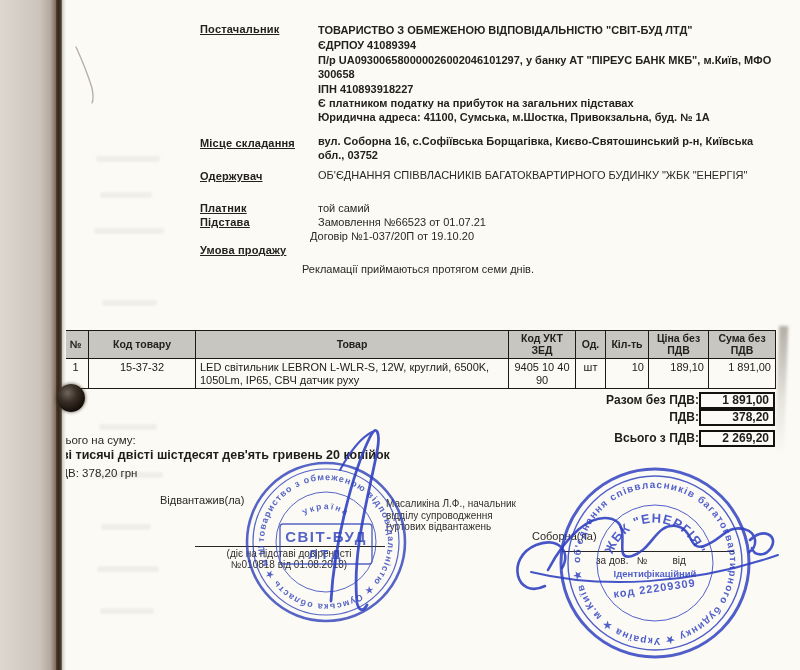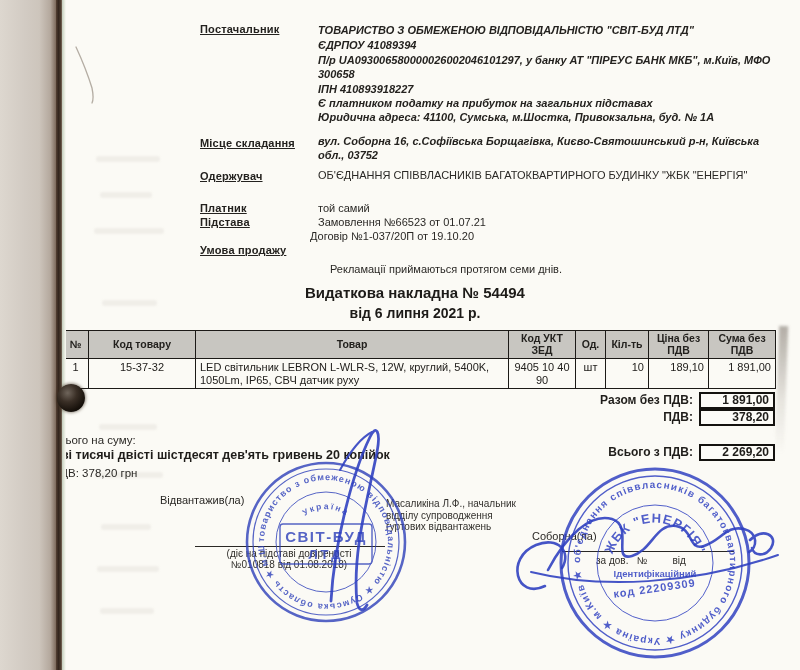--- a/index.html
+++ b/index.html
@@ -18,41 +18,41 @@
     box-shadow:0 0 3px 1px rgba(60,45,30,.5);}
   .edge-smudge{position:absolute;left:777px;top:326px;width:9px;height:128px;z-index:2;
     background:linear-gradient(180deg,rgba(90,80,70,.45),rgba(120,110,100,.15) 60%,rgba(120,110,100,0));
     filter:blur(1.5px);transform:rotate(2deg);}
   .bleed{position:absolute;background:#a49c92;opacity:.12;filter:blur(1.3px);z-index:1;border-radius:2px;}
 
   
   .lbl{position:absolute;font-size:11px;font-weight:bold;color:#23211e;
     text-decoration:underline;letter-spacing:.2px;white-space:nowrap;}
   .val{position:absolute;font-size:11px;line-height:13.5px;color:#2a2825;}
-  .vali{font-style:italic;font-weight:bold;color:#24221f;}
+  .vali{font-weight:bold;color:#24221f;}
   .doc-title{position:absolute;left:180px;top:284px;width:470px;text-align:center;
     font-size:15px;font-weight:bold;color:#1d1b18;}
   .doc-subtitle{position:absolute;left:180px;top:305px;width:470px;text-align:center;
     font-size:14px;font-weight:bold;color:#1d1b18;}
 
   
   .goods{position:absolute;left:62px;top:330px;width:713px;border-collapse:collapse;
     table-layout:fixed;z-index:2;}
   .goods th,.goods td{border:1.5px solid #1c1a17;color:#23211e;overflow:hidden;}
   .goods th{background:#c8c6c1;font-size:10.5px;font-weight:bold;padding:2px 1px;line-height:11.5px;}
   .goods td{background:transparent;font-size:11px;padding:2px 4px;line-height:12.5px;vertical-align:top;}
   .c{text-align:center;} .r{text-align:right;}
   .ukt{font-size:9.5px;}
 
   
   .totals{position:absolute;left:430px;top:392px;width:345px;z-index:2;}
   .tot-row{display:flex;align-items:stretch;margin-bottom:0px;}
-  .tot-row.gap{margin-top:18px;}
+  .tot-row.gap{margin-top:4px;}
   .tot-label{flex:1;text-align:right;font-size:12px;font-weight:bold;color:#1f1d1a;
-    line-height:16px;padding-right:6px;}
+    line-height:16px;padding-right:0;}
   .tot-box{width:64px;border:2px solid #14120f;font-size:12px;font-weight:bold;color:#1f1d1a;
     text-align:right;padding:0 4px;line-height:13px;background:#fcfbf7;}
 
   
   .sum-label{position:absolute;left:52px;top:434px;font-size:11.5px;color:#2a2825;z-index:2;}
   .sum-words{position:absolute;left:52px;top:448px;font-size:12.5px;font-weight:bold;color:#1f1d1a;z-index:2;}
   .sum-vat{position:absolute;left:52px;top:467px;font-size:11.5px;color:#2a2825;z-index:2;}
 
   
   .sig-label{position:absolute;font-size:11px;color:#2a2825;z-index:2;}
@@ -81,24 +81,22 @@
   <div class="val vali" style="left:318px;top:54px;width:462px">П/р UA093006580000026002046101297, у банку АТ "ПІРЕУС БАНК МКБ", м.Київ, МФО 300658</div>
   <div class="val vali" style="left:318px;top:83px;width:470px">ІПН 410893918227</div>
   <div class="val vali" style="left:318px;top:97px;width:470px">Є платником податку на прибуток на загальних підставах</div>
   <div class="val vali" style="left:318px;top:111px;width:470px">Юридична адреса: 41100, Сумська, м.Шостка, Привокзальна, буд. № 1А</div>
 
   <div class="val vali" style="left:318px;top:135px;width:462px">вул. Соборна 16, с.Софіївська Борщагівка, Києво-Святошинський р-н, Київська обл., 03752</div>
   <div class="val" style="left:318px;top:169px;width:470px">ОБ'ЄДНАННЯ СПІВВЛАСНИКІВ БАГАТОКВАРТИРНОГО БУДИНКУ "ЖБК "ЕНЕРГІЯ"</div>
   <div class="val" style="left:318px;top:202px;width:470px">той самий</div>
   <div class="val" style="left:318px;top:216px;width:470px">Замовлення №66523 от 01.07.21</div>
   <div class="val" style="left:310px;top:230px;width:470px">Договір №1-037/20П от 19.10.20</div>
-  <div class="val" style="left:330px;top:263px;width:470px">Рекламації приймаються протягом семи днів.</div>
-
-  <div class="doc-title">Видаткова накладна № 54494</div>
-  <div class="doc-subtitle">від 6 липня 2021 р.</div>
+  <div class="val" style="left:302px;top:263px;width:470px">Рекламації приймаються протягом семи днів.</div>
+
 
   <table class="goods">
     <colgroup>
       <col style="width:26px">
         <col style="width:107px">
         <col style="width:313px">
         <col style="width:67px">
       <col style="width:30px">
         <col style="width:43px">
         <col style="width:60px">
@@ -111,21 +109,21 @@
       <th>Товар</th>
       <th>Код УКТ ЗЕД</th>
       <th>Од.</th>
       <th>Кіл-ть</th>
       <th>Ціна без ПДВ</th>
       <th>Сума без ПДВ</th>
     </tr>
     <tr>
       <td class="c">1</td>
       <td class="c">15-37-32</td>
-      <td>LED світильник LEBRON L-WLR-S, 12W, круглий, 5400K, 1050Lm, IP65, СВЧ датчик руху</td>
+      <td>LED світильник LEBRON L-WLR-S, 12W, круглий, 6500K, 1050Lm, IP65, СВЧ датчик руху</td>
       <td class="c ukt">9405 10 40 90</td>
       <td class="c">шт</td>
       <td class="r">10</td>
       <td class="r">189,10</td>
       <td class="r">1 891,00</td>
     </tr>
   </tbody>
     </table>
 
   <div class="totals">

